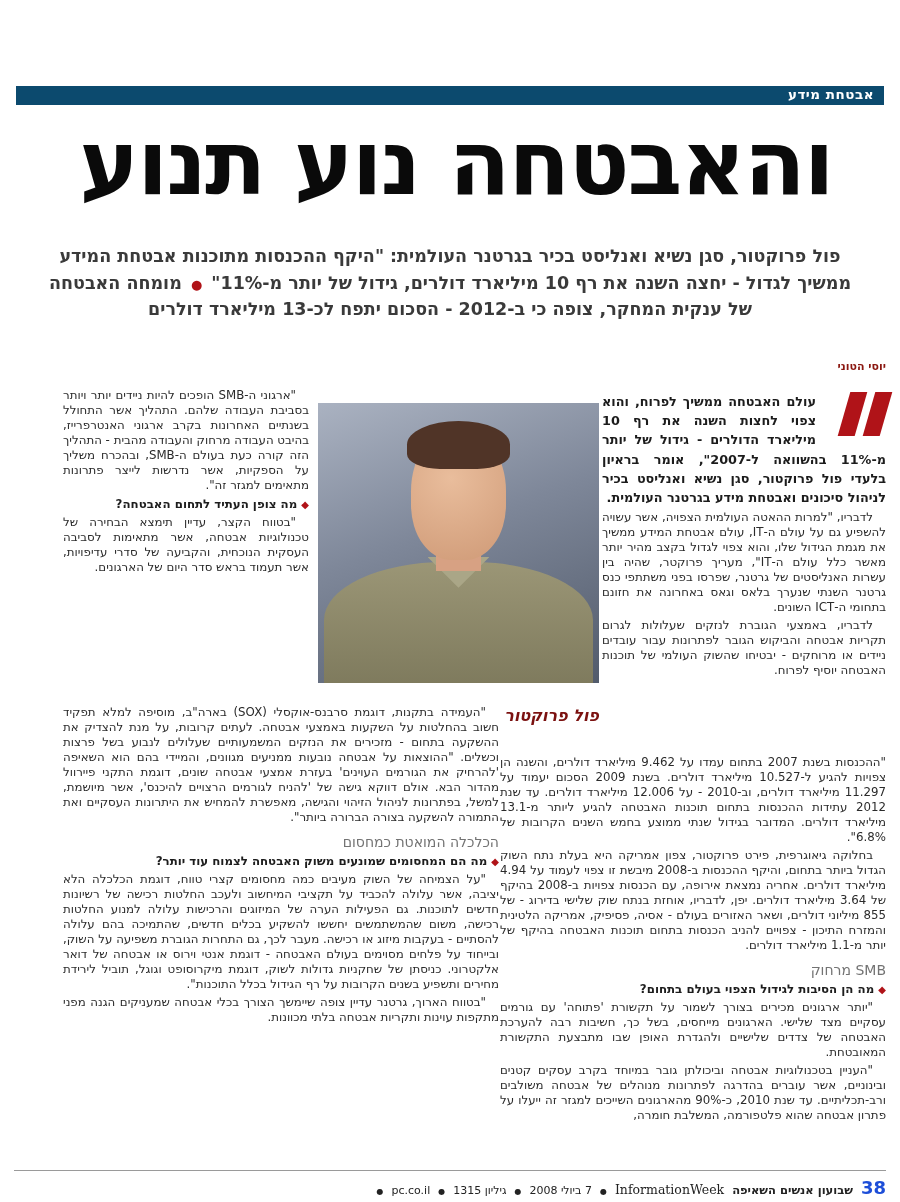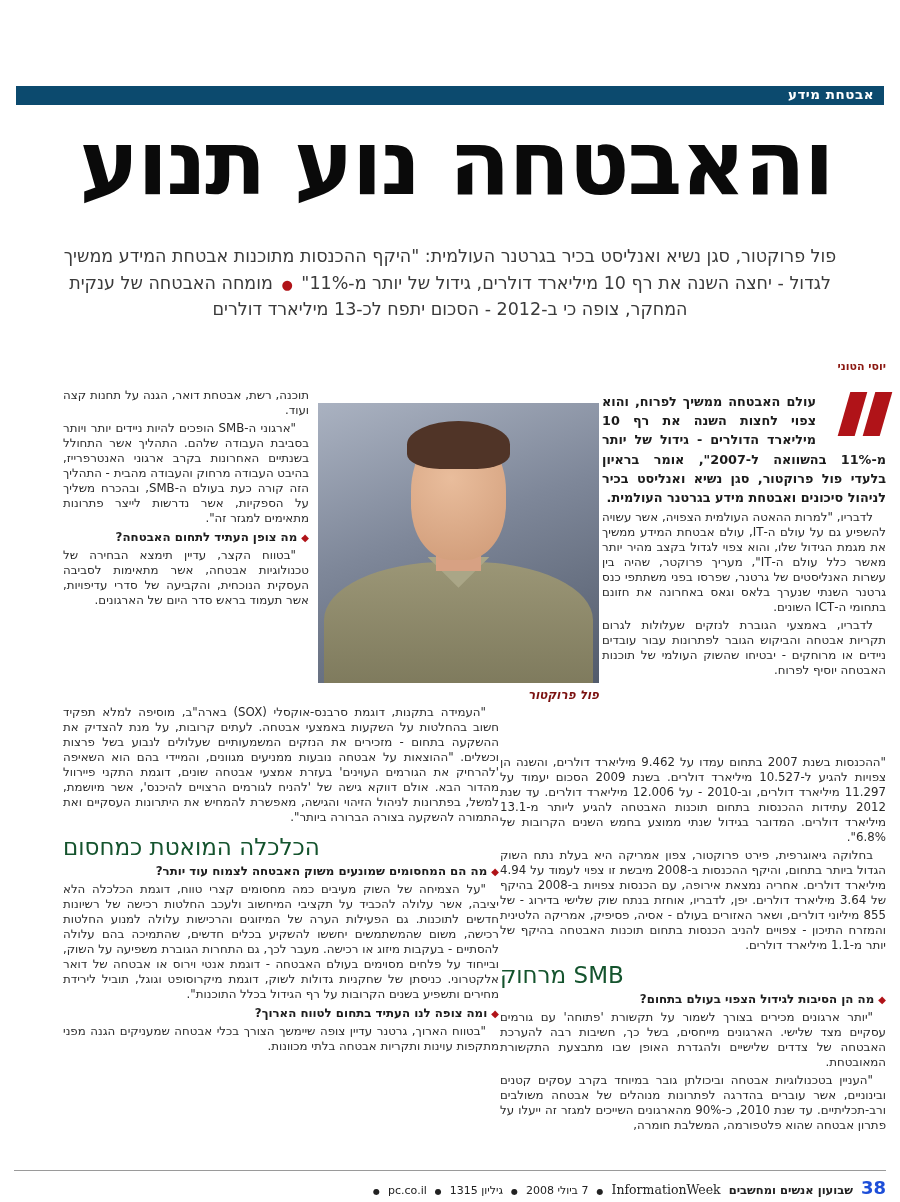--- a/index.html
+++ b/index.html
@@ -18,21 +18,21 @@
   }
   
   .headline{
     position:absolute; left:12px; right:0; top:116px; margin:0;
     text-align:center; font-weight:bold; font-size:90px; line-height:1.05;
     color:#0a0a0a; letter-spacing:-2px;
   }
   
   .subhead{
     position:absolute; left:45px; top:243px; width:810px; margin:0;
-    text-align:center; font-size:17.5px; line-height:1.52; color:#3a3a3a; font-weight:400;
+    text-align:center; font-size:17.5px; line-height:1.52; color:#3a3a3a; font-weight:700;
   }
   .red-dot{ color:#b01318; font-size:13px; padding:0 3px; }
   
   .byline{
     position:absolute; right:14px; top:360px; font-weight:bold; font-size:11px; color:#8b1710;
   }
   
   .col{ position:absolute; font-size:11.8px; line-height:15px; text-align:justify; }
   .col p{ margin:0 0 3px 0; text-indent:13px; }
   .col p.noindent{ text-indent:0; }
@@ -47,21 +47,21 @@
   }
   .bigquote{
     float:right; width:60px; height:46px; margin-left:10px; margin-bottom:2px;
     display:flex; align-items:flex-start;
   }
   .bigquote i{
     display:block; width:17px; height:44px; background:#b01318;
     transform:skewX(-16deg); margin-left:8px;
   }
   .sec-heading{
-    margin:10px 0 4px 0; font-weight:400; font-size:23px; color:#14532d; text-align:left;
+    margin:10px 0 4px 0; font-weight:400; font-size:14px; color:#737373; text-align:right;
     text-indent:0; line-height:1.1;
   }
   
   .photo{
     position:absolute; left:318px; top:403px; width:281px; height:280px;
     background:linear-gradient(160deg,#aab2c1 0%,#7e8799 45%,#525b6b 100%);
     overflow:hidden;
   }
   .ph-shirt{
     position:absolute; bottom:-8px; left:2%; width:96%; height:46%;
@@ -77,22 +77,22 @@
   .ph-head{
     position:absolute; top:9%; left:33%; width:34%; height:47%;
     background:radial-gradient(circle at 42% 38%, #e9bd9c, #cf9a77);
     border-radius:48% 48% 42% 42%;
   }
   .ph-hair{
     position:absolute; top:6.5%; left:31.5%; width:37%; height:17%;
     background:#503427; border-radius:55% 55% 35% 35%;
   }
   .caption{
-    position:absolute; left:318px; top:688px; width:281px; text-align:right;
-    font-weight:bold; font-style:italic; font-size:12px; color:#7b1110;
+    position:absolute; left:318px; top:706px; width:281px; text-align:right;
+    font-weight:bold; font-style:italic; font-size:16px; color:#7b1110;
   }
   
   .footer-rule{ position:absolute; left:14px; top:1170px; width:872px; height:1px; background:#9a9a9a; }
   .footer{
     position:absolute; right:14px; top:1177px; display:inline-flex; align-items:baseline; gap:8px;
     font-size:11px; color:#222; direction:rtl;
   }
   .footer .pnum{ font-size:18px; font-weight:bold; color:#1d4ed8; }
   .footer .mag{ font-weight:bold; font-size:11.5px; }
   .footer .brand{ font-family:"DejaVu Serif", serif; font-size:12.5px; direction:ltr; }
@@ -132,60 +132,55 @@
   <div class="photo">
     <div class="ph-shirt"></div>
     <div class="ph-collar"></div>
     <div class="ph-neck"></div>
     <div class="ph-head"></div>
     <div class="ph-hair"></div>
   </div>
   <div class="caption">פול פרוקטור</div>
 
   <div class="col col-left-top">
-    <p class="noindent">תוכנה, רשת, אבטחת דואר, הגנה על תחנות קצה ועוד.</p>
     <p>"ארגוני ה-SMB הופכים להיות ניידים יותר ויותר בסביבת העבודה שלהם. התהליך אשר התחולל בשנתיים האחרונות בקרב ארגוני האנטרפרייז, בהיבט העבודה מרחוק והעבודה מהבית - התהליך הזה קורה כעת בעולם ה-SMB, ובהכרח משליך על הספקיות, אשר נדרשות לייצר פתרונות מתאימים למגזר זה".</p>
     <p class="q">
       <span class="dia">◆</span>
       <span>מה צופן העתיד לתחום האבטחה?</span>
     </p>
     <p>"בטווח הקצר, עדיין תימצא הבחירה של טכנולוגיות אבטחה, אשר מתאימות לסביבה העסקית הנוכחית, והקביעה של סדרי עדיפויות, אשר תעמוד בראש סדר היום של הארגונים.</p>
   </div>
 
   <div class="col col-left-bottom">
     <p>"העמידה בתקנות, דוגמת סרבנס-אוקסלי (SOX) בארה"ב, מוסיפה למלא תפקיד חשוב בהחלטות על השקעות באמצעי אבטחה. לעתים קרובות, על מנת להצדיק את ההשקעה בתחום - מזכירים את הנזקים המשמעותיים שעלולים לנבוע בשל פרצות וכשלים. "ההוצאות על אבטחה נובעות ממניעים מגוונים, והמיידי בהם הוא השאיפה 'להרחיק את הגורמים העוינים' בעזרת אמצעי אבטחה שונים, דוגמת התקני פיירוול מהדור הבא. אולם דווקא גישה של 'להניח לגורמים הרצויים להיכנס', אשר מיושמת, למשל, בפתרונות לניהול הזיהוי והגישה, מאפשרת להמחיש את היתרונות העסקיים ואת התמורה להשקעה בצורה הברורה ביותר".</p>
     <h2 class="sec-heading">הכלכלה המואטת כמחסום</h2>
     <p class="q">
       <span class="dia">◆</span>
       <span>מה הם המחסומים שמונעים משוק האבטחה לצמוח עוד יותר?</span>
     </p>
     <p>"על הצמיחה של השוק מעיבים כמה מחסומים קצרי טווח, דוגמת הכלכלה הלא יציבה, אשר עלולה להכביד על תקציבי המיחשוב ולעכב החלטות רכישה של רשיונות חדשים לתוכנות. גם הפעילות הערה של המיזוגים והרכישות עלולה למנוע החלטות רכישה, משום שהמשתמשים יחששו להשקיע בכלים חדשים, שהתמיכה בהם עלולה להסתיים - בעקבות מיזוג או רכישה. מעבר לכך, גם התחרות הגוברת משפיעה על השוק, ובייחוד על פלחים מסוימים בעולם האבטחה - דוגמת אנטי וירוס או אבטחה של דואר אלקטרוני. כניסתן של שחקניות גדולות לשוק, דוגמת מיקרוסופט וגוגל, תוביל לירידת מחירים ותשפיע בשנים הקרובות על רף הגידול בכלל התוכנות".</p>
-    <p class="q">
-      <span class="dia">◆</span>
-      <span>ומה צופה לנו העתיד בתחום לטווח הארוך?</span>
-    </p>
     <p>"בטווח הארוך, גרטנר עדיין צופה שיימשך הצורך בכלי אבטחה שמעניקים הגנה מפני מתקפות עוינות ותקריות אבטחה בלתי מכוונות.</p>
   </div>
 
   <div class="col col-right-bottom">
     <p class="noindent">"ההכנסות בשנת 2007 בתחום עמדו על 9.462 מיליארד דולרים, והשנה הן צפויות להגיע ל-10.527 מיליארד דולרים. בשנת 2009 הסכום יעמוד על 11.297 מיליארד דולרים, וב-2010 - על 12.006 מיליארד דולרים. עד שנת 2012 עתידות ההכנסות בתחום תוכנות האבטחה להגיע ליותר מ-13.1 מיליארד דולרים. המדובר בגידול שנתי ממוצע בחמש השנים הקרובות של 6.8%".</p>
     <p>בחלוקה גיאוגרפית, פירט פרוקטור, צפון אמריקה היא בעלת נתח השוק הגדול ביותר בתחום, והיקף ההכנסות ב-2008 מיבשת זו צפוי לעמוד על 4.94 מיליארד דולרים. אחריה נמצאת אירופה, עם הכנסות צפויות ב-2008 בהיקף של 3.64 מיליארד דולרים. יפן, לדבריו, אוחזת בנתח שוק שלישי בדירוג - של 855 מיליוני דולרים, ושאר האזורים בעולם - אסיה, פסיפיק, אמריקה הלטינית והמזרח התיכון - צפויים להניב הכנסות בתחום תוכנות האבטחה בהיקף של יותר מ-1.1 מיליארד דולרים.</p>
     <h2 class="sec-heading">SMB מרחוק</h2>
     <p class="q">
       <span class="dia">◆</span>
       <span>מה הן הסיבות לגידול הצפוי בעולם בתחום?</span>
     </p>
     <p>"יותר ארגונים מכירים בצורך לשמור על תקשורת 'פתוחה' עם גורמים עסקיים מצד שלישי. הארגונים מייחסים, בשל כך, חשיבות רבה להערכת האבטחה של צדדים שלישיים ולהגדרת האופן שבו מתבצעת התקשורת המאובטחת.</p>
     <p>"העניין בטכנולוגיות אבטחה וביכולתן גובר במיוחד בקרב עסקים קטנים ובינוניים, אשר עוברים בהדרגה לפתרונות מנוהלים של אבטחה משולבים ורב-תכליתיים. עד שנת 2010, כ-90% מהארגונים השייכים למגזר זה ייעלו על פתרון אבטחה שהוא פלטפורמה, המשלבת חומרה,</p>
   </div>
 
   <div class="footer-rule"></div>
   <div class="footer">
     <span class="pnum">38</span>
-    <span class="mag">שבועון אנשים ומחשבים</span>
+    <span class="mag">שבועון אנשים השאיפה</span>
     <span class="brand">InformationWeek</span>
     <span class="fdot">●</span>
     <span>7 ביולי 2008</span>
     <span class="fdot">●</span>
     <span>גיליון 1315</span>
     <span class="fdot">●</span>
     <span>pc.co.il</span>
     <span class="fdot">●</span>
   </div>
 

